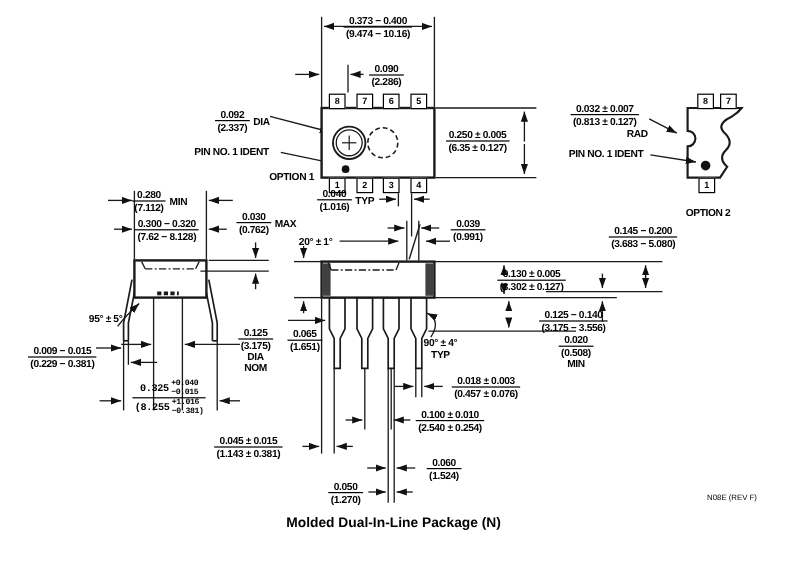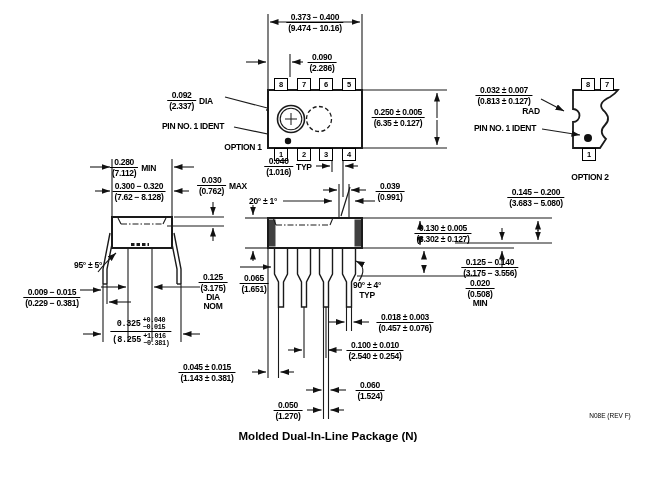--- a/index.html
+++ b/index.html
@@ -194,21 +194,21 @@
 <div class="pinbox" style="left:589px;top:148px">1</div>
 
 <div class="dim" style="left:315px;top:12px">
   <span class="t">0.373 − 0.400</span>
       <span class="b">(9.474 − 10.16)</span>
 </div>
 <div class="dim" style="left:322px;top:52px">
   <span class="t">0.090</span>
       <span class="b">(2.286)</span>
 </div>
-<div class="sfxdim" style="left:190px;top:90px">
+<div class="sfxdim" style="left:202px;top:90px">
   <span class="frac">
         <span class="t">0.092</span>
         <span class="b">(2.337)</span>
       </span>
   <span class="sfx">DIA</span>
 </div>
 <div class="dim" style="left:398px;top:107px">
   <span class="t">0.250 ± 0.005</span>
       <span class="b">(6.35 ± 0.127)</span>
 </div>
@@ -282,21 +282,21 @@
 </div>
 <div class="dim" style="left:254px;top:273px">
   <span class="t">0.065</span>
       <span class="b">(1.651)</span>
 </div>
 
 <div class="dim" style="left:443px;top:223px">
   <span class="t">0.130 ± 0.005</span>
       <span class="b">(3.302 ± 0.127)</span>
 </div>
-<div class="dim" style="left:490px;top:257px">
+<div class="dim" style="left:478px;top:257px">
   <span class="t">0.125 − 0.140</span>
       <span class="b">(3.175 − 3.556)</span>
 </div>
 <div class="dim" style="left:536px;top:187px">
   <span class="t">0.145 − 0.200</span>
       <span class="b">(3.683 − 5.080)</span>
 </div>
 <div class="dim" style="left:480px;top:278px">
   <span class="t">0.020</span>
       <span class="b">(0.508)</span>

